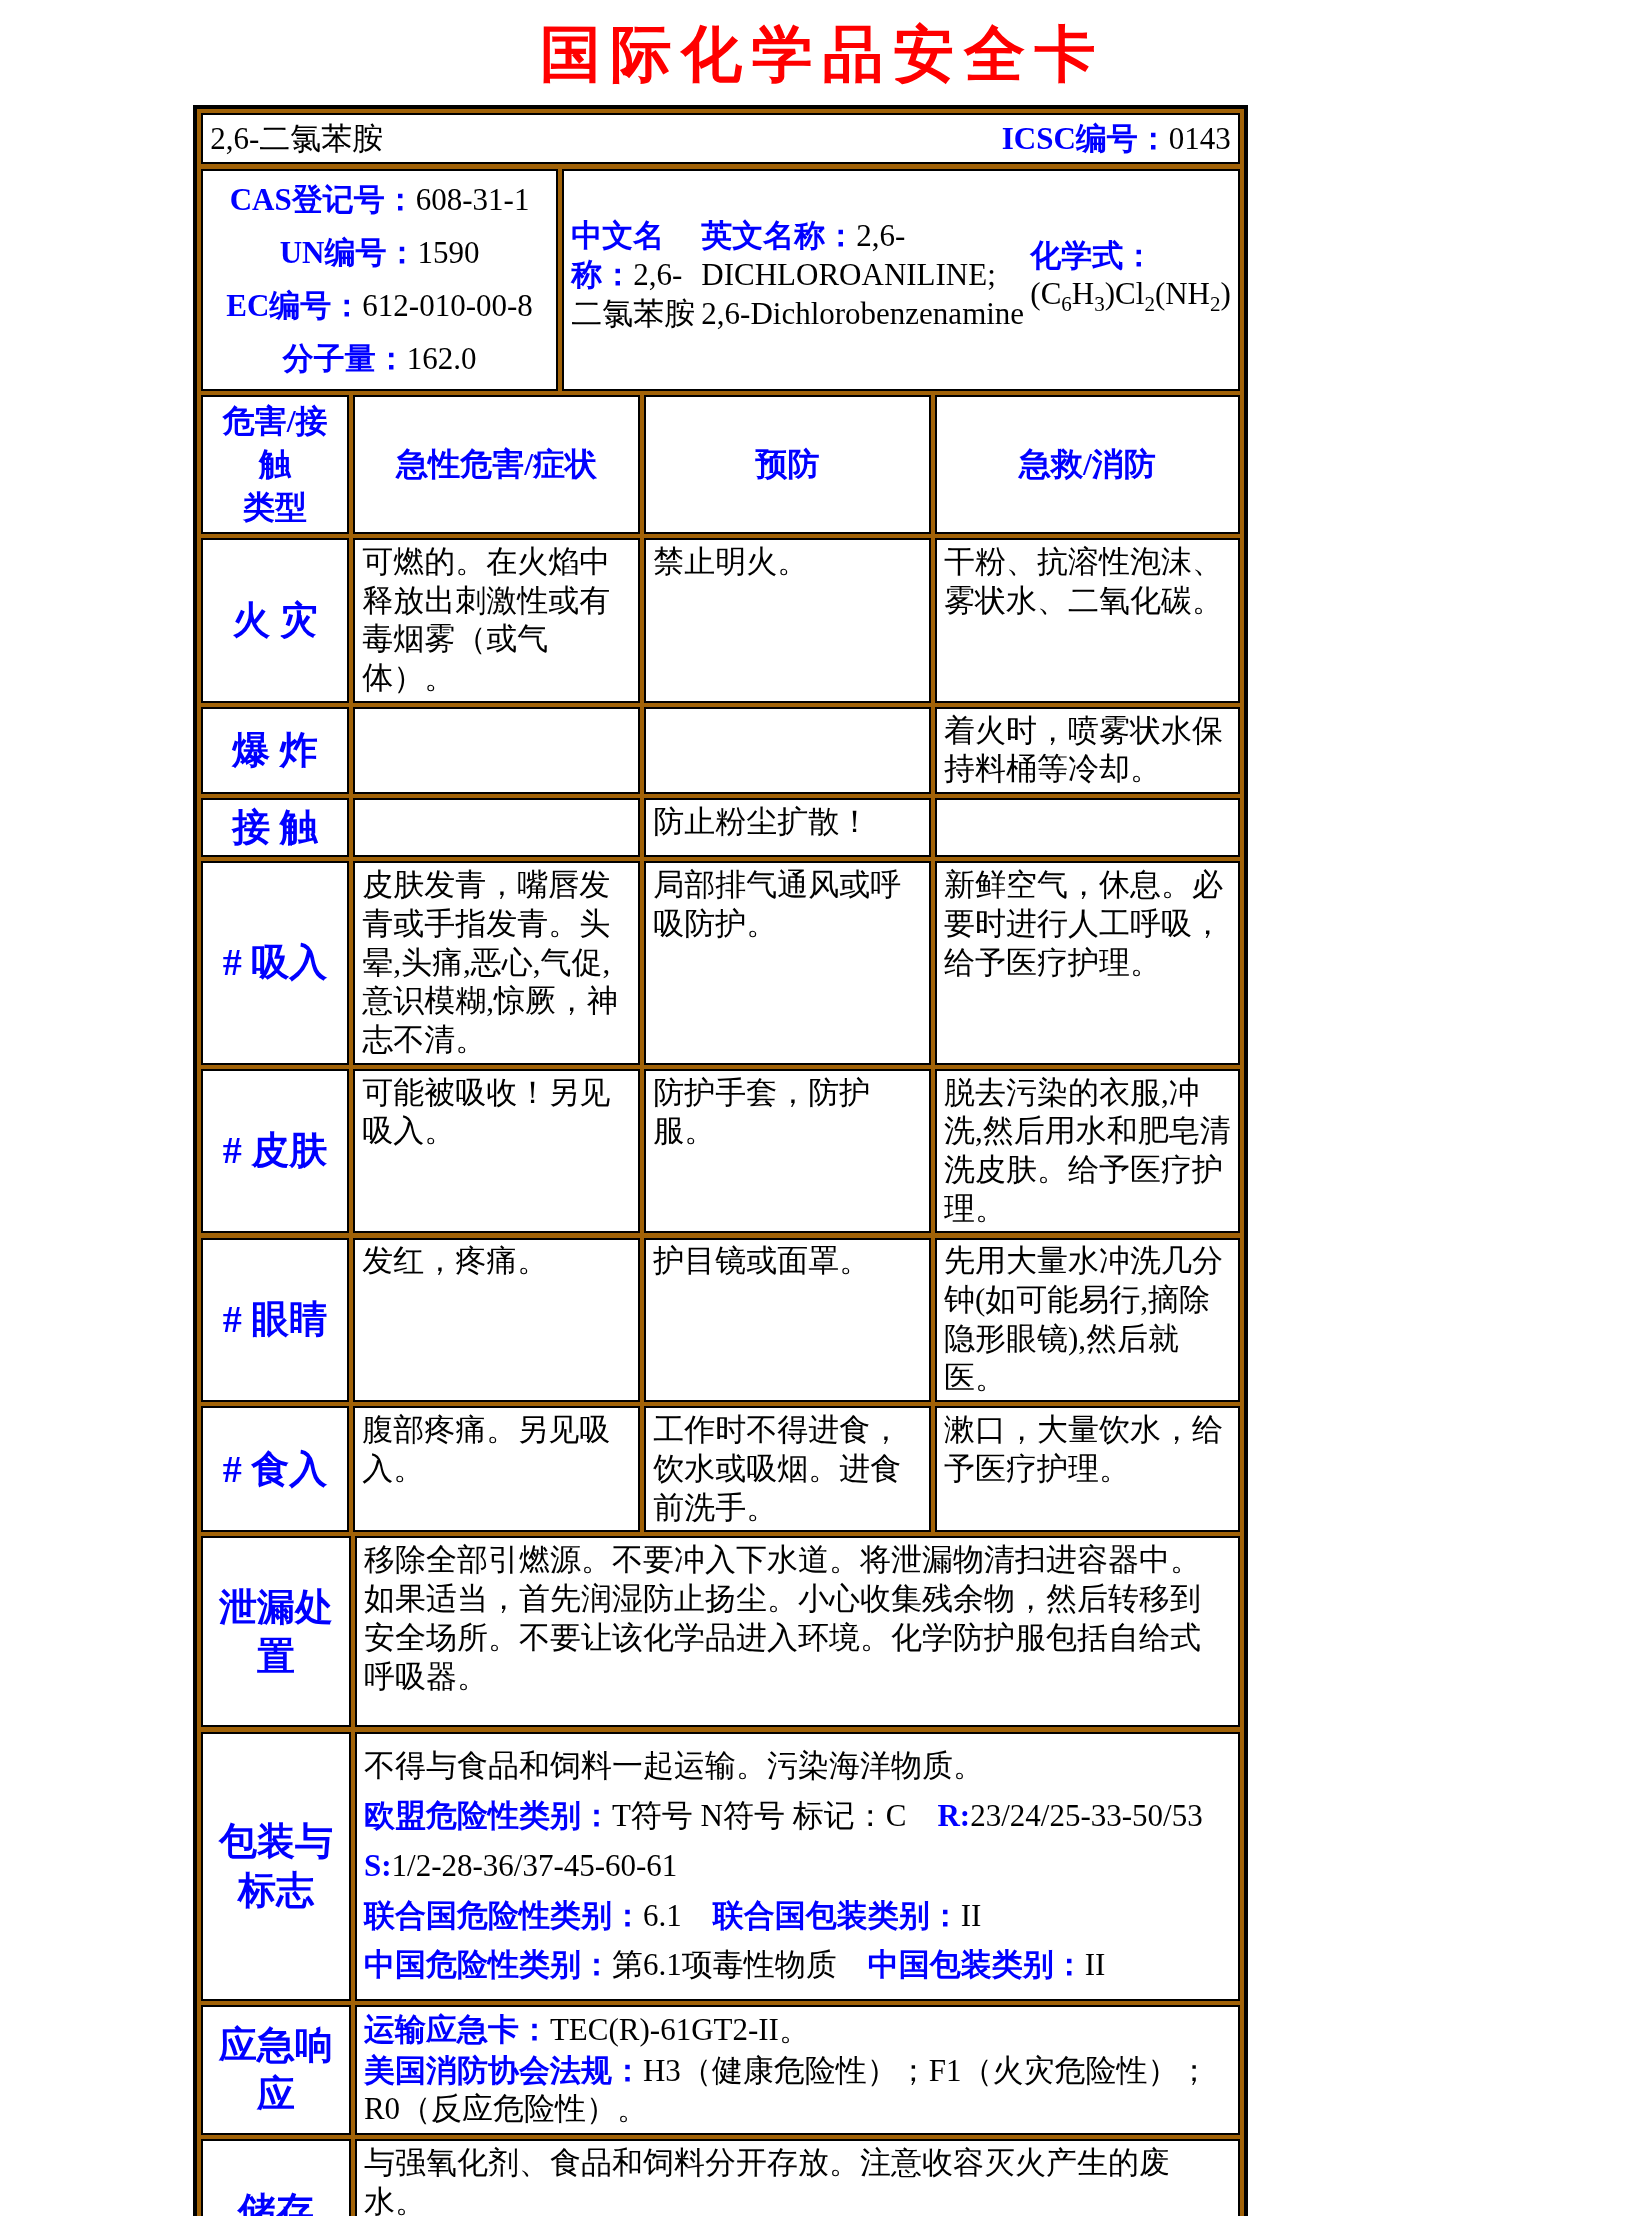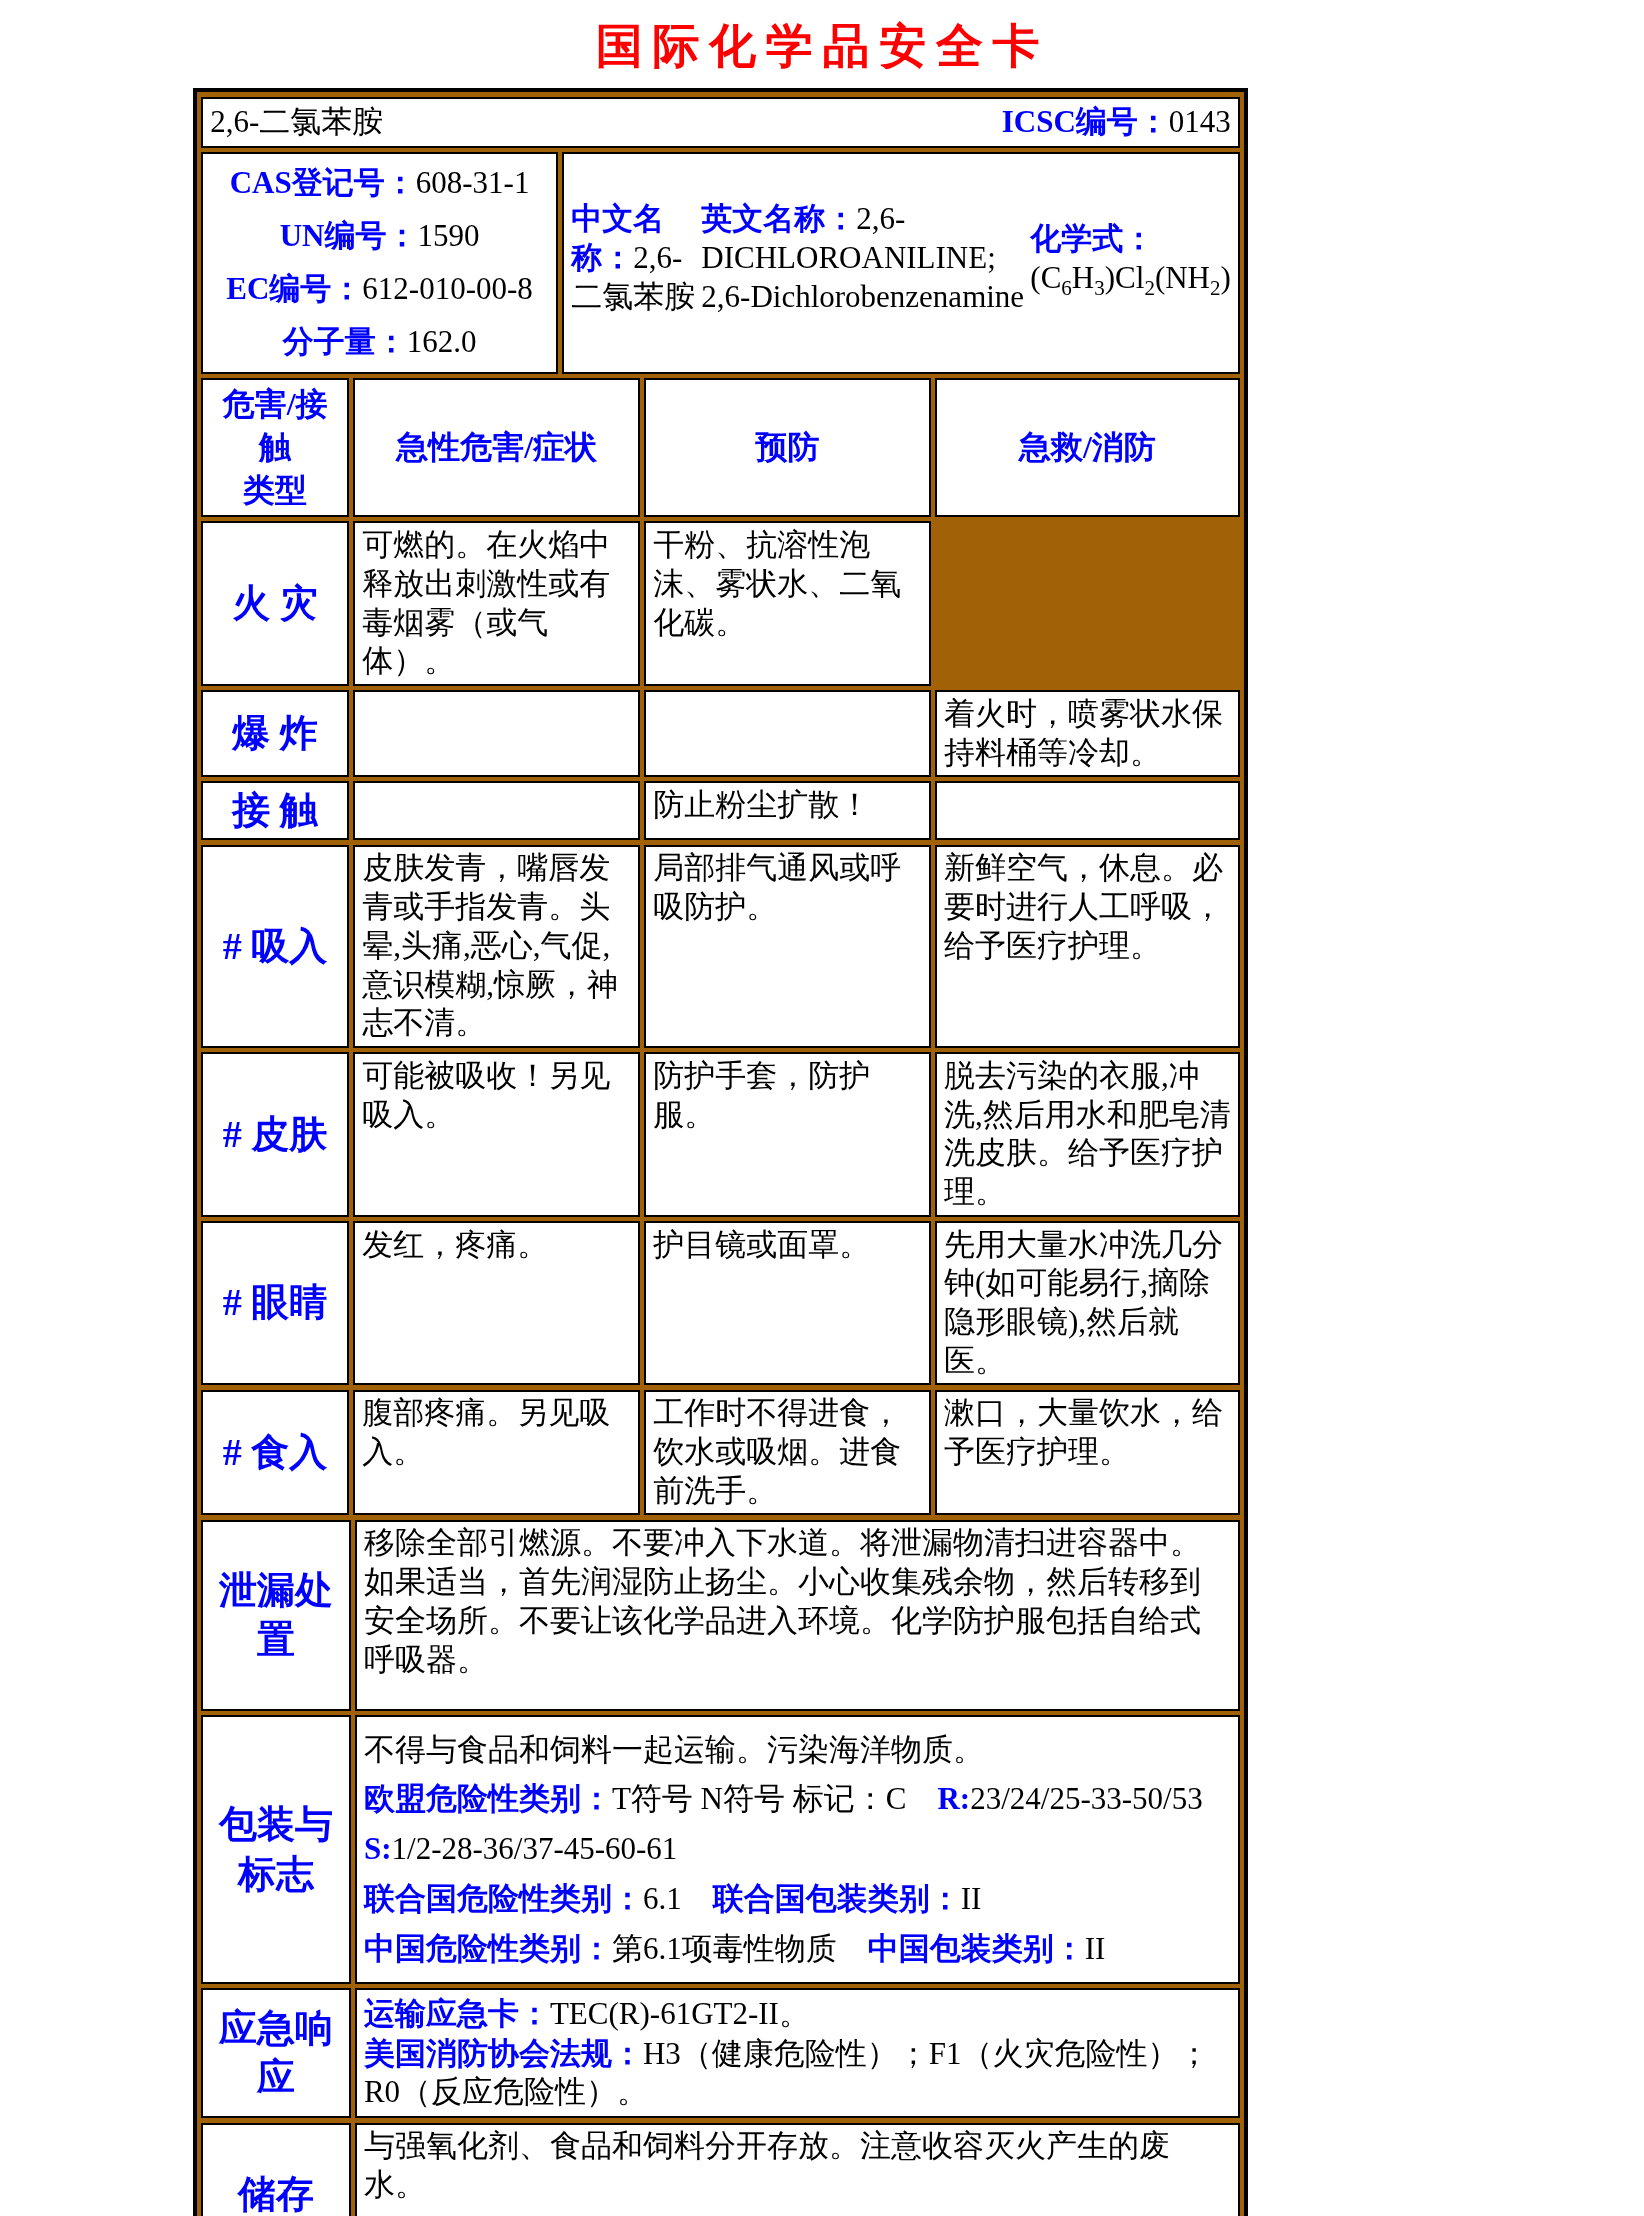--- a/index.html
+++ b/index.html
@@ -2,21 +2,21 @@
 <html style="font-size:11px"><head>
 <meta charset="utf-8">
 <style>
   html,body{margin:0;padding:0;background:#ffffff;}
   body{
     width:1645px;height:2216px;position:relative;overflow:hidden;
     font-family:"Liberation Serif","DejaVu Serif",serif;color:#000000;
   }
   .page-title{
     text-align:center;color:#ff0000;font-weight:bold;
-    font-size:47px;letter-spacing:9.7px;margin:18px 0 14px 0;line-height:1.2;
+    font-size:61px;letter-spacing:9.7px;margin:18px 0 14px 0;line-height:1.2;
   }
   
   .card{
     box-sizing:border-box;margin-left:193px;width:1055px;
     border:4.9px solid #000;padding:4.2px;background:#a16207;
     display:flex;flex-direction:column;gap:4.2px;
   }
   .cell{
     box-sizing:border-box;border:2.8px solid #000;background:#fff;
     padding:2.8px 7px;font-size:31px;line-height:1.25;align-items:center;
@@ -96,20 +96,21 @@
 类型</div>
     <div class="cell header-cell">急性危害/症状</div>
     <div class="cell header-cell">预防</div>
     <div class="cell header-cell">急救/消防</div>
   </div>
 
   <div id="hazard-rows" style="display:flex;flex-direction:column;gap:4.2px;">
       <div class="hazard-row hr-fire">
         <div class="cell label-cell">火 灾</div>
         <div class="cell">可燃的。在火焰中释放出刺激性或有毒烟雾（或气体）。</div>
+        <div class="cell">禁止明火。</div>
         <div class="cell">干粉、抗溶性泡沫、雾状水、二氧化碳。</div>
       </div>
       <div class="hazard-row hr-explosion">
         <div class="cell label-cell">爆 炸</div>
         <div class="cell"></div>
         <div class="cell"></div>
         <div class="cell">着火时，喷雾状水保持料桶等冷却。</div>
       </div>
       <div class="hazard-row hr-exposure">
         <div class="cell label-cell">接 触</div>

